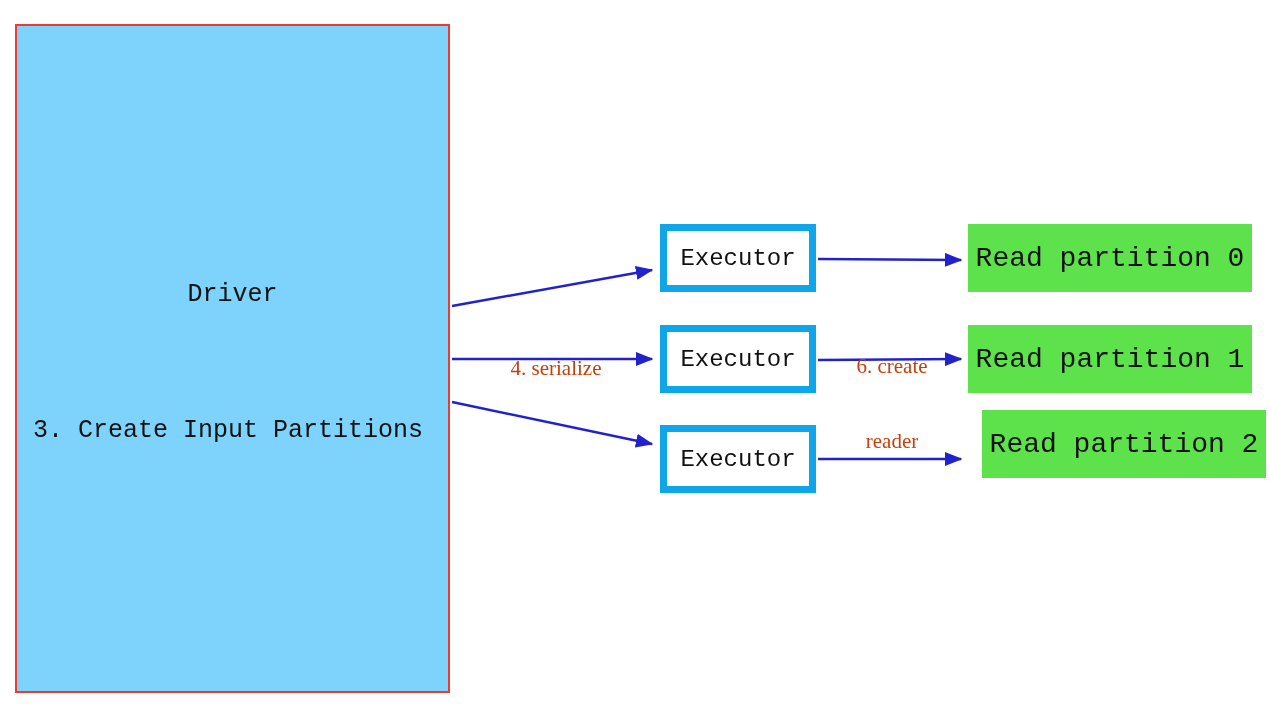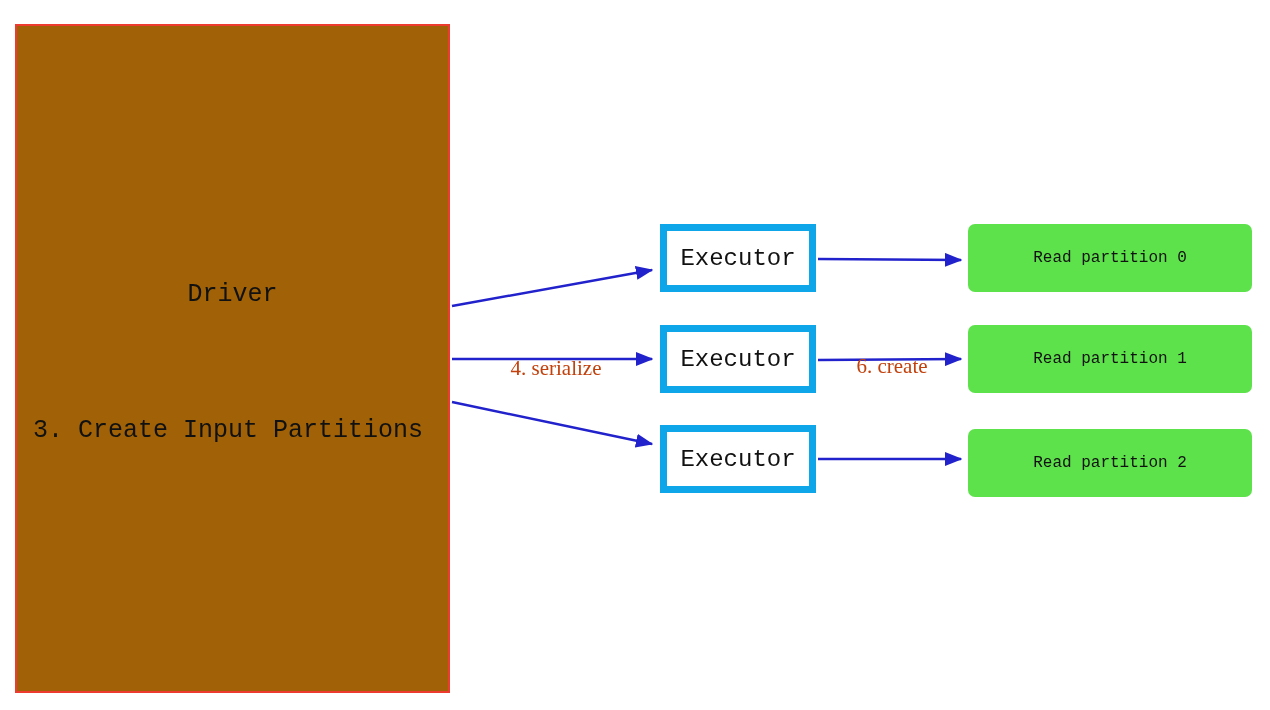--- a/index.html
+++ b/index.html
@@ -25,21 +25,21 @@
   }
   .box {
     position: absolute;
     box-sizing: border-box;
     z-index: 2;
   }
   #driver-box {
     left: 15px; top: 24px;
     width: 435px; height: 669px;
     border: 2px solid #ee3b30;
-    background: #a16207;
+    background: #7dd3fc;
   }
   #driver-title {
     position: absolute;
     left: 0; top: 254px;
     width: 100%;
     text-align: center;
     font-size: 25px;
     letter-spacing: 0px;
     white-space: pre;
   }
@@ -64,27 +64,26 @@
   #executor-0 { top: 224px; }
   #executor-1 { top: 325px; }
   #executor-2 { top: 425px; }
   .partition-box {
     left: 968px;
     width: 284px; height: 68px;
     background: #5de24b;
     display: flex;
     align-items: center;
     justify-content: center;
-    font-size: 16px;
+    font-size: 28px;
     white-space: pre;
-    border-radius: 7px;
   }
   #partition-0 { top: 224px; }
   #partition-1 { top: 325px; }
-  #partition-2 { top: 429px; }
+  #partition-2 { top: 410px; margin-left: 14px; }
   .edge-label {
     position: absolute;
     z-index: 3;
     font-family: "Liberation Serif", "DejaVu Serif", serif;
     font-size: 21px;
     line-height: 25px;
     text-align: center;
     color: #c2410c;
     white-space: pre;
   }
@@ -138,15 +137,16 @@
   <div id="partition-2" class="box partition-box">
     <span>Read partition 2</span>
   </div>
 
   <div id="serialize-label" class="edge-label">
     <div>4. serialize</div>
   </div>
 
   <div id="reader-label" class="edge-label">
     <div>6. create</div>
+    <div>reader</div>
   </div>
 
 </div>
 
 </body></html>

